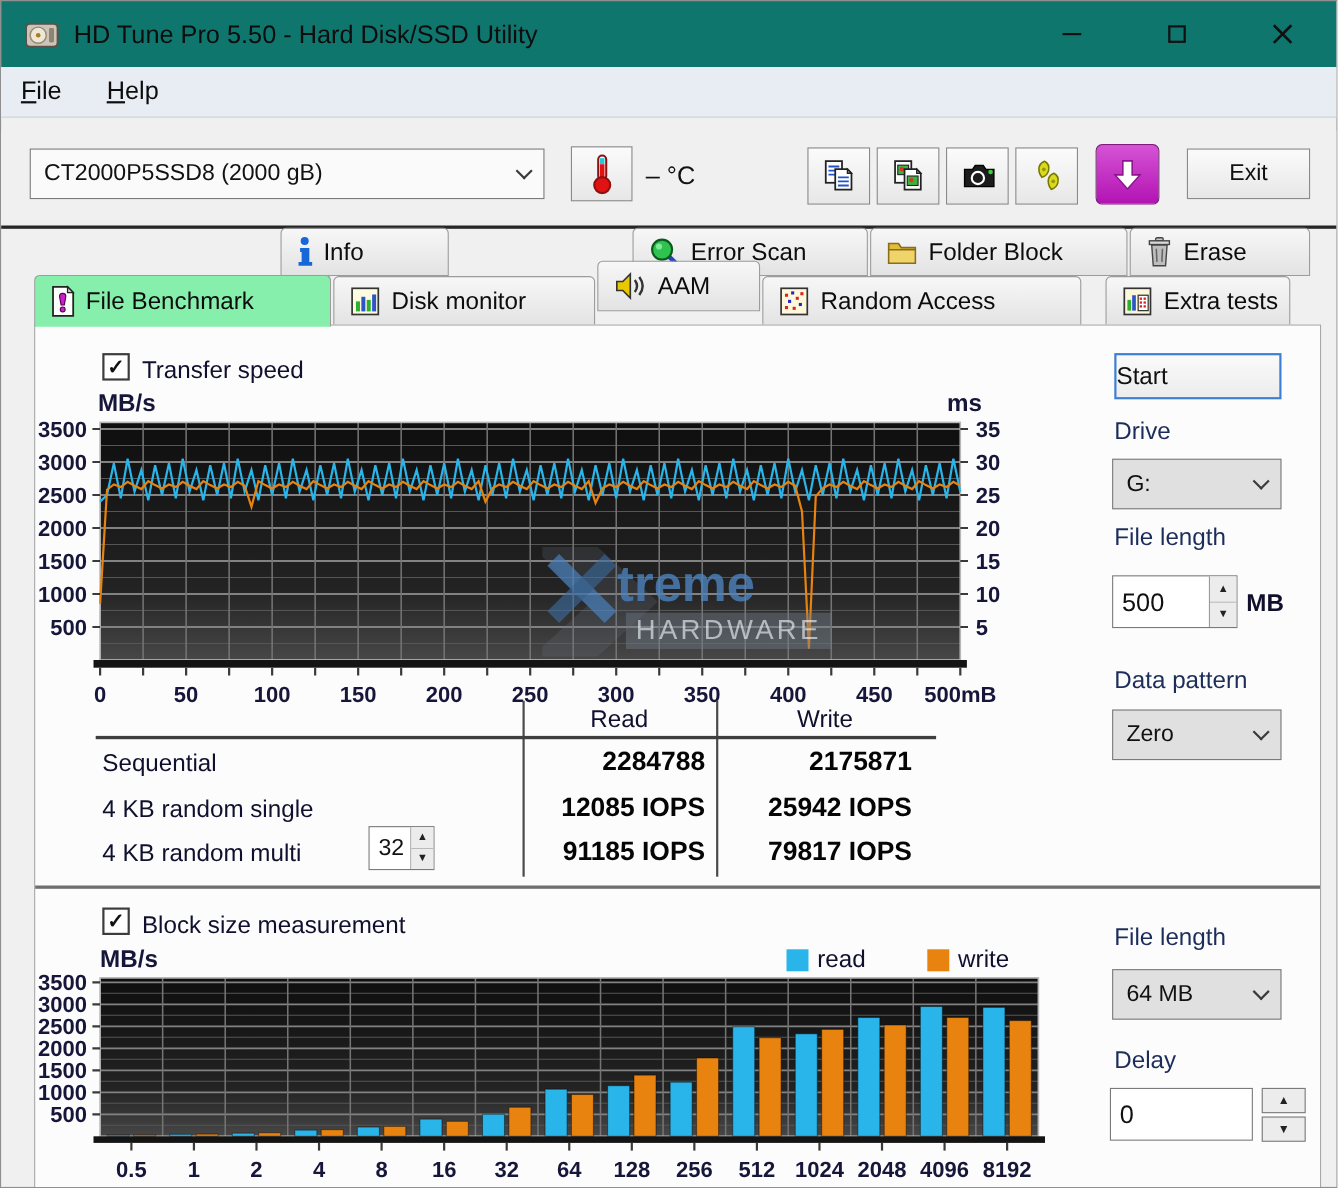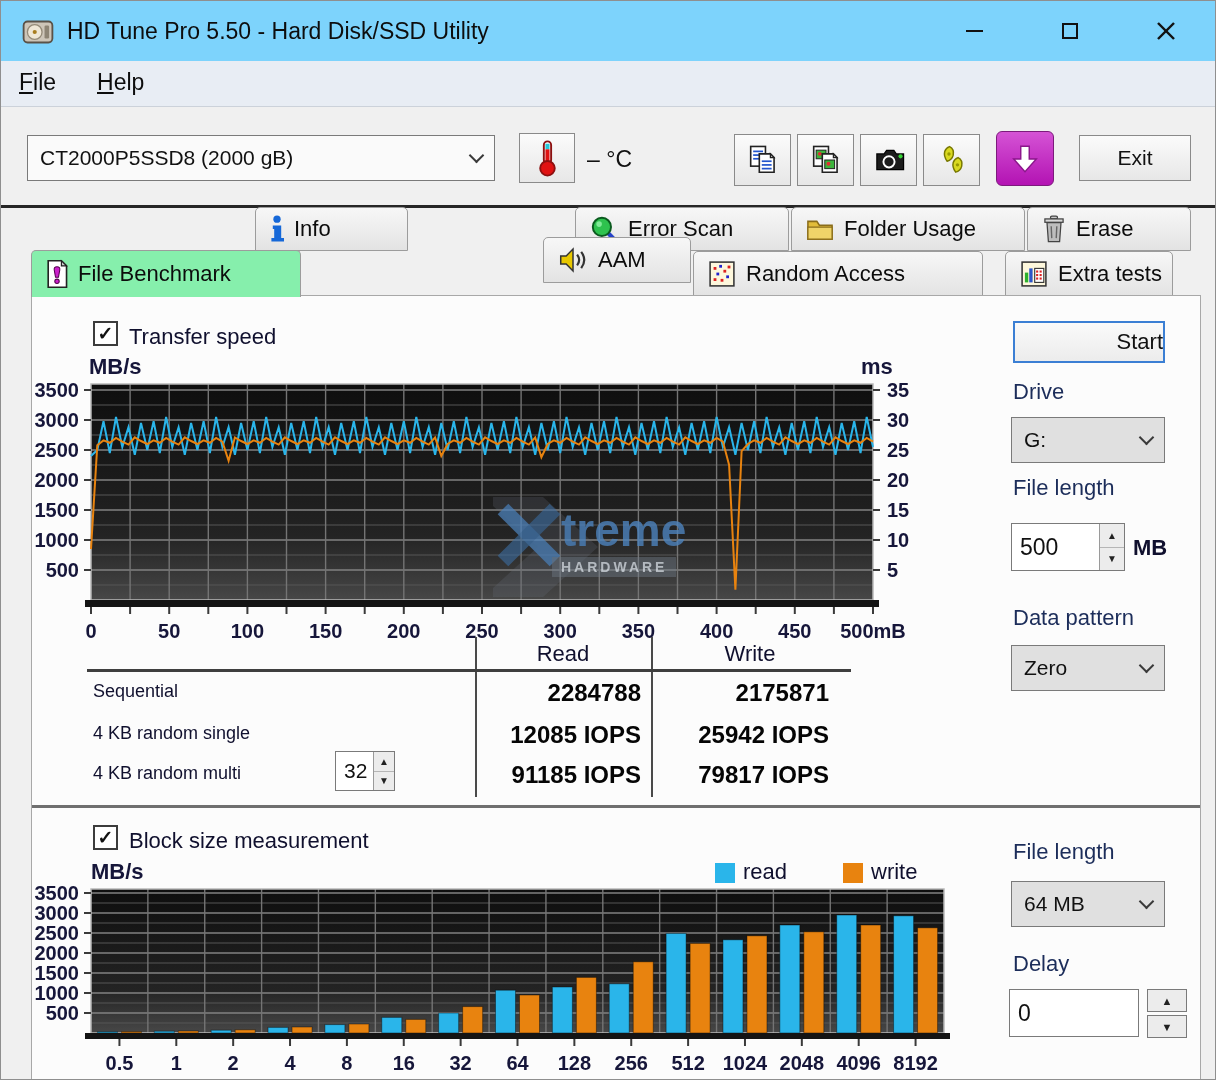--- a/index.html
+++ b/index.html
@@ -1,21 +1,21 @@
 <!DOCTYPE html>
 <html><head>
 <meta charset="utf-8">
 <style>
   *{margin:0;padding:0;box-sizing:border-box}
   html,body{background:#fff}
   body{width:1216px;height:1080px;font-family:"Liberation Sans",sans-serif}
   #win{position:relative;width:1216px;height:1080px;background:#f0f0f0;border:1px solid #8f8f8f;overflow:hidden}
   .abs{position:absolute}
   
-  .titlebar{left:0;top:0;width:1214px;height:60px;background:#7dd3fc}
+  .titlebar{left:0;top:0;width:1214px;height:60px;background:#0f766e}
   .apptitle{left:66px;top:17px;font-size:23px;color:#0d0d0d}
   .winbtn{top:8px;width:50px;height:44px;display:flex;align-items:center;justify-content:center}
   
   .menubar{left:0;top:60px;width:1214px;height:46px;background:#e8edf4;border-bottom:1px solid #ccd2da}
   .menu-item{position:absolute;top:8px;font-size:23px;color:#0d0d0d;display:inline-block}
   .menu-item::first-letter{text-decoration:underline}
   
   .toolbar{left:0;top:118px;width:1214px;height:89px;background:#f0f0f0;border-bottom:3px solid #262626}
   .selbox{border:1px solid #7a7a7a;background:#e0e0e0;display:flex;align-items:center;padding:0 12px;font-size:21px;color:#111}
   .selbox.light{background:#fafafa}
@@ -24,32 +24,32 @@
   .exitbtn{font-size:21px;color:#111}
   .savebtn{background:linear-gradient(#d553d5,#b313b3);border:1px solid #7c1b7c;border-radius:6px}
   
   .tab{position:absolute;display:flex;align-items:center;gap:10px;padding-left:14px;background:linear-gradient(#f7f7f7,#e3e3e3);border:1px solid #9c9c9c;border-radius:5px 5px 0 0;font-size:22px;color:#0c0c0c}
   .tab.active{background:#86efac;border-bottom:none;z-index:3}
   
   .page{left:30px;top:294px;width:1170px;height:786px;background:#fcfcfc;border:1px solid #a8a8a8}
   .cbx{width:25px;height:25px;background:#fff;border:2px solid #3c3c3c;display:flex;align-items:center;justify-content:center;font-size:19px;font-weight:bold;color:#111}
   .cblabel{font-size:22px;color:#10102e}
   .plabel{font-size:22px;color:#1c2d5a}
-  .startbtn{border:2px solid #3b7fd4;background:linear-gradient(#fafafa,#ececec);display:flex;align-items:center;justify-content:flex-end;font-size:22px;color:#111}
+  .startbtn{border:2px solid #3b7fd4;background:linear-gradient(#fafafa,#ececec);display:flex;align-items:center;justify-content:flex-start;font-size:22px;color:#111}
   .numinput{border:1px solid #7a7a7a;background:#fff;font-size:23px;color:#111;padding-left:8px;font-family:"Liberation Sans",sans-serif}
   .spin{display:flex;border:1px solid #7a7a7a;background:#fff}
   .spinval{flex:1;display:flex;align-items:center;padding-left:8px;font-size:23px;color:#111}
   .spincol{width:25px;display:flex;flex-direction:column;border-left:1px solid #9a9a9a}
   .spincol .sb{flex:1;background:#ececec;display:flex;align-items:center;justify-content:center;font-size:10px;color:#222}
   .spincol .sb:first-child{border-bottom:1px solid #b5b5b5}
   .sbtn{border:1px solid #7a7a7a;background:#ececec;display:flex;align-items:center;justify-content:center;font-size:11px;color:#222}
   .vline{width:2px;background:#4a4a4a}
   .hline{height:3px;background:#3f3f3f}
   .thead{font-size:22px;color:#10102e;text-align:center}
-  .tlabel{font-size:18px;color:#10102e}
+  .tlabel{font-size:22px;color:#10102e}
   .tval{font-size:24px;font-weight:bold;color:#050505;text-align:right}
   .legend-label{font-size:22px;color:#10102e}
   .tick{font:bold 20px "Liberation Sans",sans-serif;fill:#16163a}
   .axis{font:bold 22px "Liberation Sans",sans-serif;fill:#16163a}
   svg{display:block}
 </style>
 </head>
 <body>
 
 <div id="win">
@@ -158,41 +158,51 @@
       <circle cx="8.5" cy="8.5" r="6.5" fill="#2ec24e" stroke="#0a5a1e" stroke-width="1.4"></circle>
       <circle cx="6.5" cy="6.5" r="2" fill="#8af0a0" opacity=".9"></circle>
     </svg>
     <span>Error Scan</span>
   </div>
   <div class="tab" style="left:790px;top:206px;width:234px;height:44px">
     <svg width="28" height="26" viewBox="0 0 22 18">
       <path d="M1.5 3 h7 l2 3 h10 v11 h-19 z" fill="#e2bd3a" stroke="#8a6d1a" stroke-width="1.2"></path>
       <path d="M1.5 7.5 h19 v9.5 h-19 z" fill="#efd469" stroke="#8a6d1a" stroke-width="1"></path>
     </svg>
-    <span>Folder Usage</span>
+    <span>Folder Block</span>
   </div>
   <div class="tab" style="left:1026px;top:206px;width:164px;height:44px">
     <svg width="24" height="28" viewBox="0 0 16 20">
       <rect x="5.5" y="0.8" width="5" height="2" rx="1" fill="#c9c9c9" stroke="#444" stroke-width=".9"></rect>
       <rect x="1.5" y="2.8" width="13" height="2.4" fill="#d9d9d9" stroke="#444" stroke-width=".9"></rect>
       <path d="M3 5.5 h10 l-1 13.5 h-8 z" fill="#bdbdbd" stroke="#444" stroke-width=".9"></path>
       <line x1="6" y1="8" x2="6.4" y2="16.5" stroke="#666" stroke-width="1"></line>
       <line x1="10" y1="8" x2="9.6" y2="16.5" stroke="#666" stroke-width="1"></line>
     </svg>
     <span>Erase</span>
   </div>
 
   <div class="tab active" style="left:30px;top:249px;width:270px;height:47px">
     <svg width="22" height="30" viewBox="0 0 15 20">
       <path d="M1.5 1 h9 l3.5 3.5 v14.5 h-12.5 z" fill="#fff" stroke="#222" stroke-width="1.1"></path>
       <path d="M10.5 1 v3.5 h3.5 z" fill="#ccc" stroke="#222" stroke-width=".8"></path>
       <path d="M7.5 5 c-1.6 0-2.1 1-1.9 2.2 l.9 5 h2 l.9-5 C9.6 6 9.1 5 7.5 5 Z" fill="#cc1fcc" stroke="#55004f" stroke-width=".7"></path>
       <circle cx="7.5" cy="15" r="1.5" fill="#cc1fcc" stroke="#55004f" stroke-width=".7"></circle>
     </svg>
     <span>File Benchmark</span>
+  </div>
+  <div class="tab" style="left:302px;top:250px;width:238px;height:46px">
+    <svg width="28" height="28" viewBox="0 0 20 20">
+      <rect x="1.5" y="1.5" width="17" height="17" fill="#fdfbe0" stroke="#333" stroke-width="1.1"></rect>
+      <rect x="4" y="10" width="2.6" height="6.5" fill="#2db02d"></rect>
+      <rect x="7.5" y="7" width="2.6" height="9.5" fill="#2d55c8"></rect>
+      <rect x="11" y="9" width="2.6" height="7.5" fill="#2db02d"></rect>
+      <rect x="14.5" y="5.5" width="2.6" height="11" fill="#2d55c8"></rect>
+    </svg>
+    <span>Disk monitor</span>
   </div>
   <div class="tab" style="left:542px;top:236px;width:148px;height:46px">
     <svg width="30" height="28" viewBox="0 0 22 20">
       <path d="M2 7 h4 l5-5 v16 l-5-5 H2 z" fill="#e8c800" stroke="#333" stroke-width="1.1"></path>
       <path d="M14 6 q3 4 0 8" fill="none" stroke="#333" stroke-width="1.6"></path>
       <path d="M17 4 q4.5 6 0 12" fill="none" stroke="#333" stroke-width="1.6"></path>
     </svg>
     <span>AAM</span>
   </div>
   <div class="tab" style="left:692px;top:250px;width:290px;height:46px">
@@ -342,21 +352,21 @@
       <text x="830" y="21" text-anchor="start" class="axis">ms</text>
     </svg>
 
   <div class="abs" style="left:492px;top:496px;width:250px;height:100px;opacity:.8;z-index:2;pointer-events:none">
     <svg width="250" height="100" style="position:absolute;left:0;top:0">
       <polygon points="-10,0 50,0 105,50 50,100 -10,100 45,50" fill="#6a7482" opacity=".28"></polygon>
       <line x1="10" y1="12" x2="62" y2="64" stroke="#4d83bd" stroke-width="15" opacity=".9"></line>
       <line x1="62" y1="12" x2="10" y2="64" stroke="#3d6ea2" stroke-width="15" opacity=".75"></line>
     </svg>
     <span style="position:absolute;left:68px;top:6px;font-size:46px;font-weight:bold;color:#4d83bd">treme</span>
-    <span style="position:absolute;left:59px;top:60px;background:rgba(115,125,138,.55);color:#d3dae2;font-weight:bold;font-size:14px;letter-spacing:3px;padding:2px 9px">HARDWARE</span>
+    <span style="position:absolute;left:76px;top:60px;background:rgba(115,125,138,.55);color:#d3dae2;font-weight:normal;font-size:25px;letter-spacing:3px;padding:2px 9px">HARDWARE</span>
   </div>
 
   <div class="abs startbtn" style="left:1012px;top:320px;width:152px;height:42px">
     <span>Start</span>
   </div>
   <span class="abs plabel" style="left:1012px;top:378px">Drive</span>
   <div class="abs selbox" style="left:1010px;top:416px;width:154px;height:46px">
     <span>G:</span>
     <span class="chev" style="margin-left:auto"></span>
   </div>

